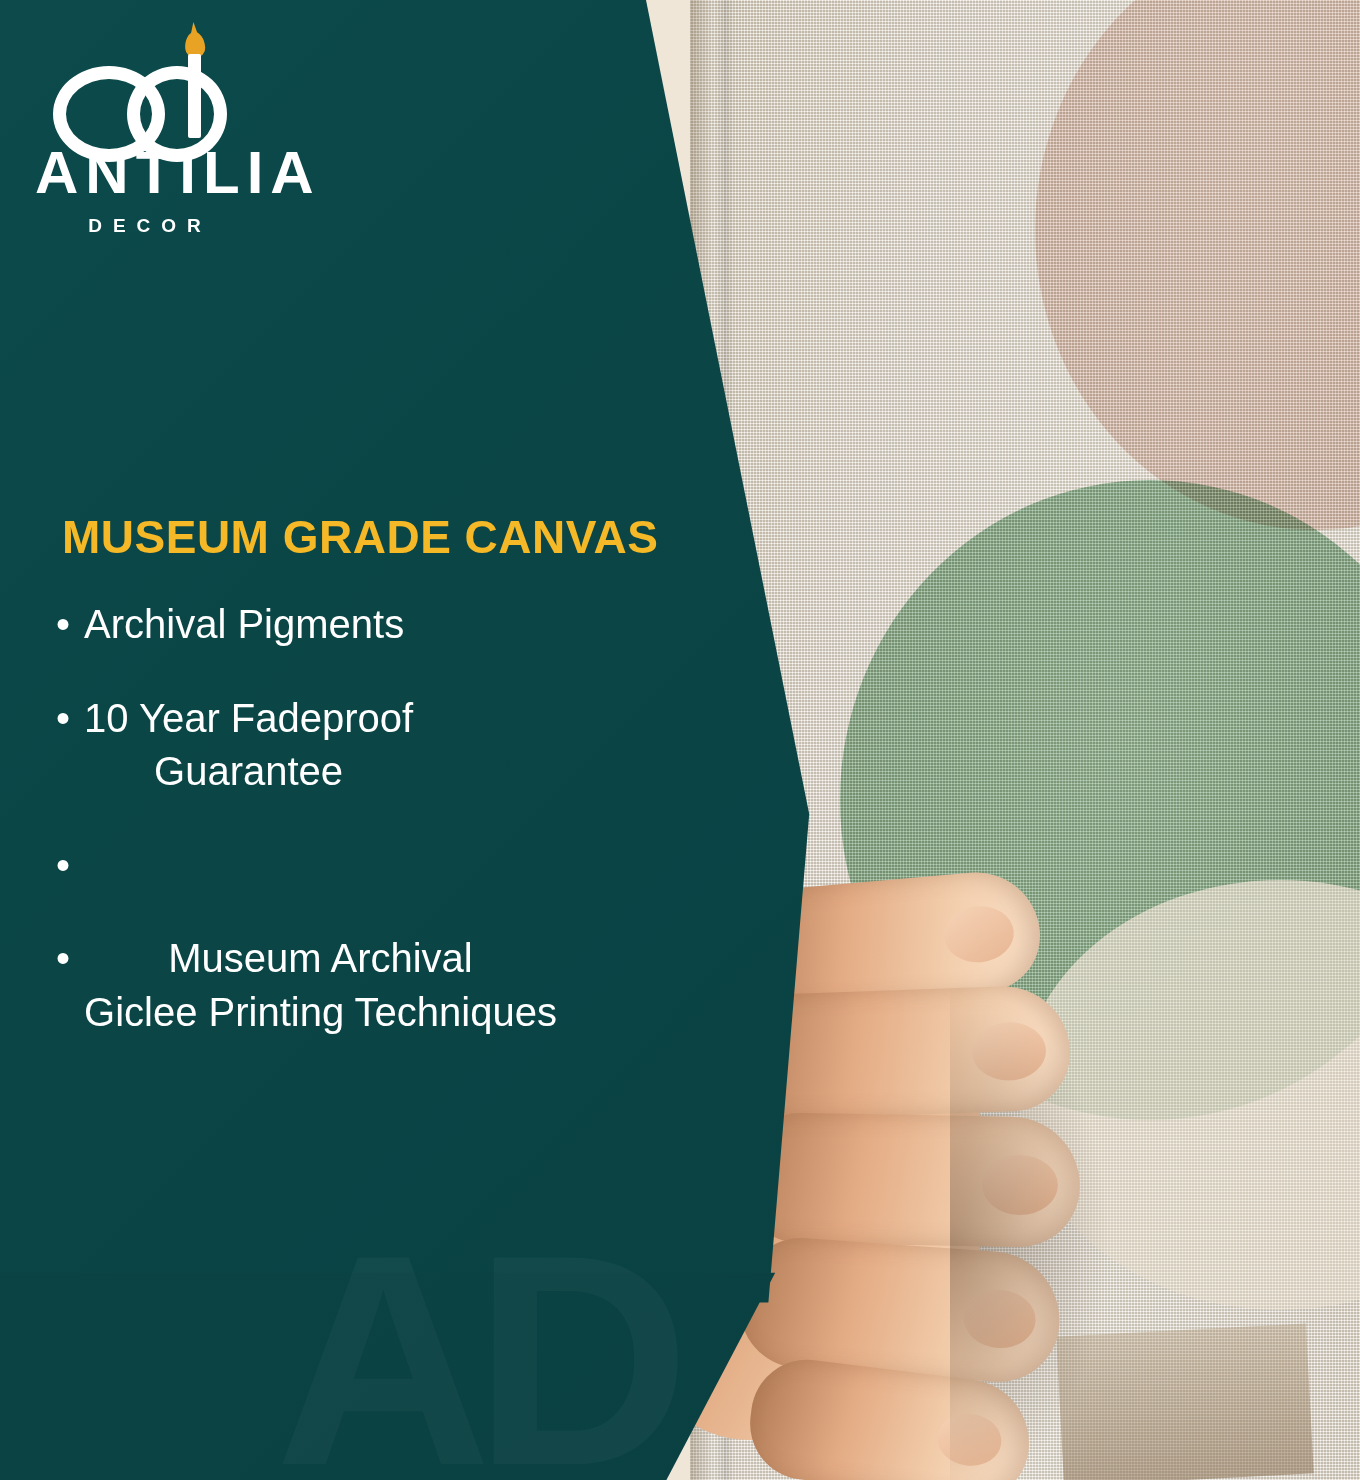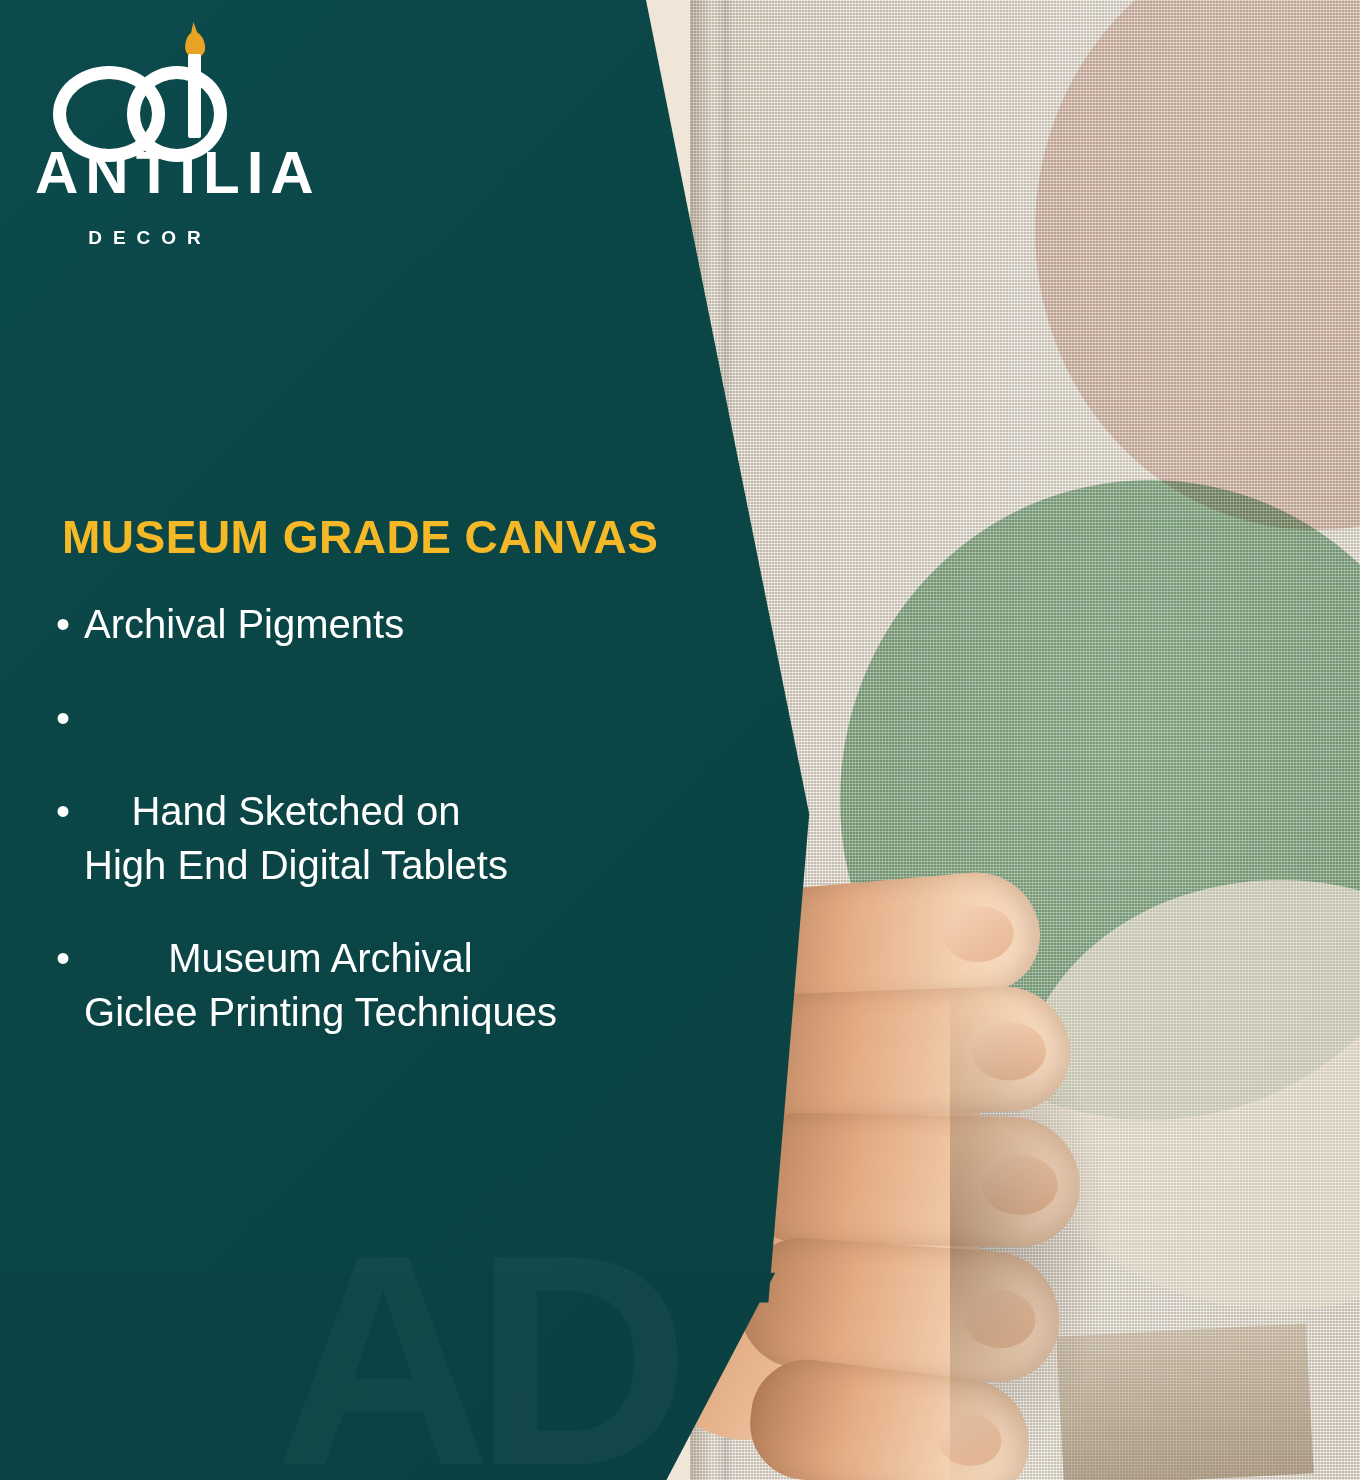--- a/index.html
+++ b/index.html
@@ -249,21 +249,21 @@
   }
   .logo-word {
     font-size: 60px;
     font-weight: 700;
     letter-spacing: 7px;
   }
   .logo-sub {
     font-size: 19px;
     font-weight: 600;
     letter-spacing: 11px;
-    margin-top: 20px;
+    margin-top: 8px;
   }
 
   
   .content {
     position: absolute;
     left: 56px;
     top: 510px;
     width: 700px;
   }
   .headline {
@@ -352,25 +352,25 @@
 
   <div class="content">
     <h1 class="headline">MUSEUM GRADE CANVAS</h1>
     <ul class="feature-list">
       <li class="feature-item">
         <span class="bullet">•</span>
         <span class="feature-text">Archival Pigments</span>
       </li>
       <li class="feature-item">
         <span class="bullet">•</span>
+        <span class="feature-text">10 Year Fadeproof
+Guarantee</span>
       </li>
       <li class="feature-item">
         <span class="bullet">•</span>
-        <span class="feature-text">Hand Sketched on
-High End Digital Tablets</span>
       </li>
       <li class="feature-item">
         <span class="bullet">•</span>
         <span class="feature-text"> Museum Archival
  Giclee Printing Techniques</span>
       </li>
     </ul>
   </div>
 
 </div>

